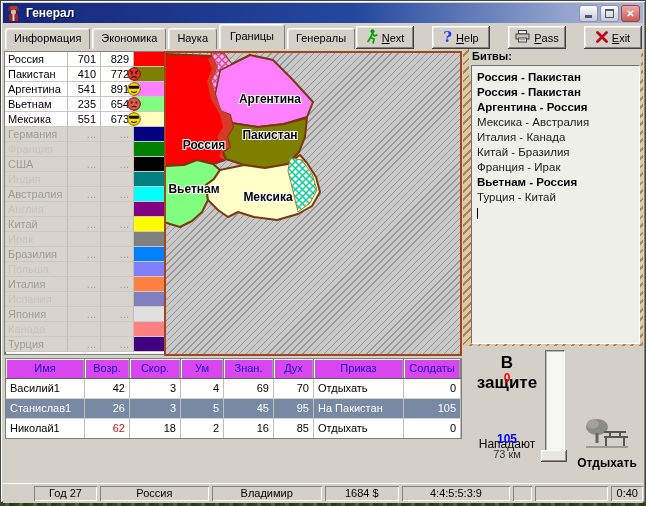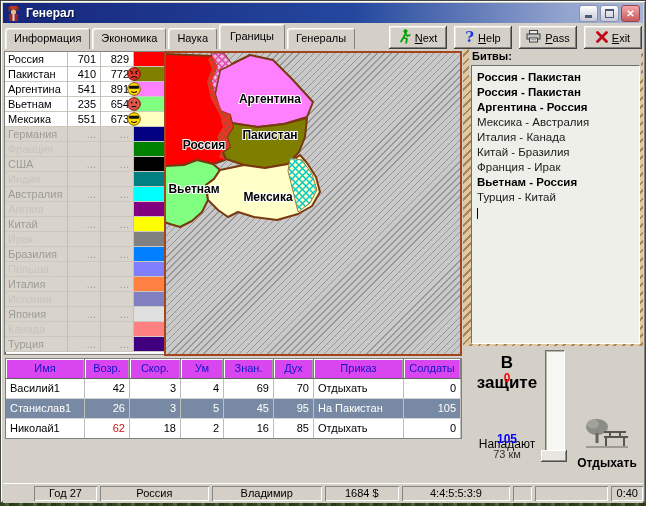--- a/index.html
+++ b/index.html
@@ -24,21 +24,21 @@
   .wbtn.close{background:linear-gradient(#F2A8A8,#C85A5A);border-color:#99454F;
     color:#FFFFFF;font-size:10px;font-weight:bold;line-height:1;}
 
   
   .tabbar{position:absolute;left:4px;top:24px;height:24px;display:flex;align-items:flex-end;}
   .tab{height:20px;line-height:19px;padding:0 8px;margin-right:2px;font-size:11px;
     background:#D4D0C8;border:1px solid #808080;border-bottom:none;
     border-top-color:#FFFFFF;border-left-color:#FFFFFF;
     border-radius:3px 3px 0 0;box-shadow:inset 1px 1px 0 #ECEAE4;white-space:nowrap;}
   .tab.active{height:24px;line-height:22px;position:relative;z-index:3;padding:0 10px;}
-  .toolbtns{position:absolute;top:25px;right:3px;display:flex;gap:7px;}
+  .toolbtns{position:absolute;top:25px;right:3px;display:flex;gap:18px;}
   .tbtn{width:58px;height:23px;background:#D4D0C8;font-size:11px;
     display:flex;align-items:center;justify-content:center;gap:4px;cursor:default;
     box-shadow:inset -1px -1px 0 #404040, inset 1px 1px 0 #FFFFFF,
                inset -2px -2px 0 #808080, inset 2px 2px 0 #E8E6E0;}
   .tbtn .lbl{display:inline-block;}
   .tbtn .lbl::first-letter{text-decoration:underline;}
   .help-glyph{color:#1A3AE8;font-family:"DejaVu Serif",serif;font-weight:bold;
     font-size:15px;line-height:1;}
 
   

